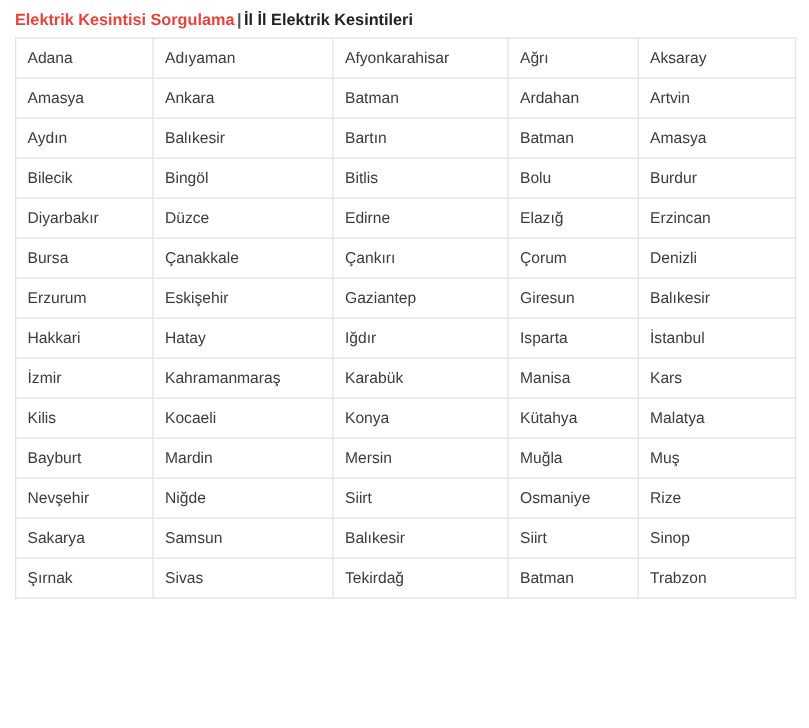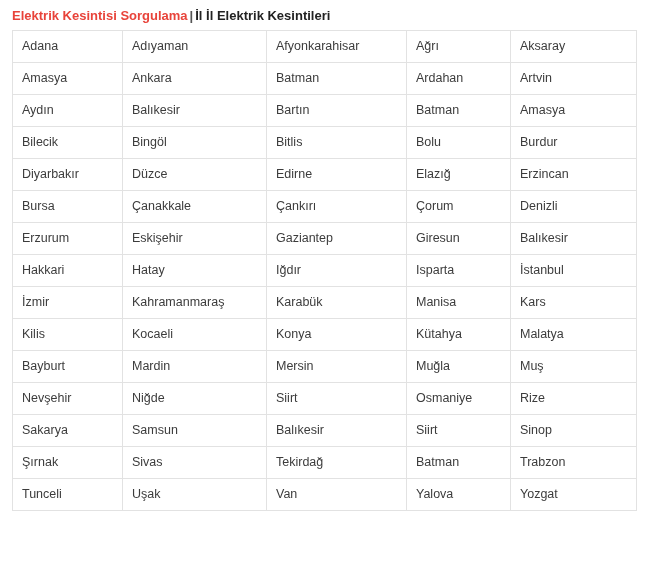--- a/index.html
+++ b/index.html
@@ -179,24 +179,17 @@
             <td>Siirt</td>
             <td>Sinop</td>
           </tr>
           <tr>
             <td>Şırnak</td>
             <td>Sivas</td>
             <td>Tekirdağ</td>
             <td>Batman</td>
             <td>Trabzon</td>
           </tr>
-          <tr>
-            <td>Tunceli</td>
-            <td>Uşak</td>
-            <td>Van</td>
-            <td>Yalova</td>
-            <td>Yozgat</td>
-          </tr>
         </tbody>
     </table>
   </div>
 
 </div>
 
 </body></html>

